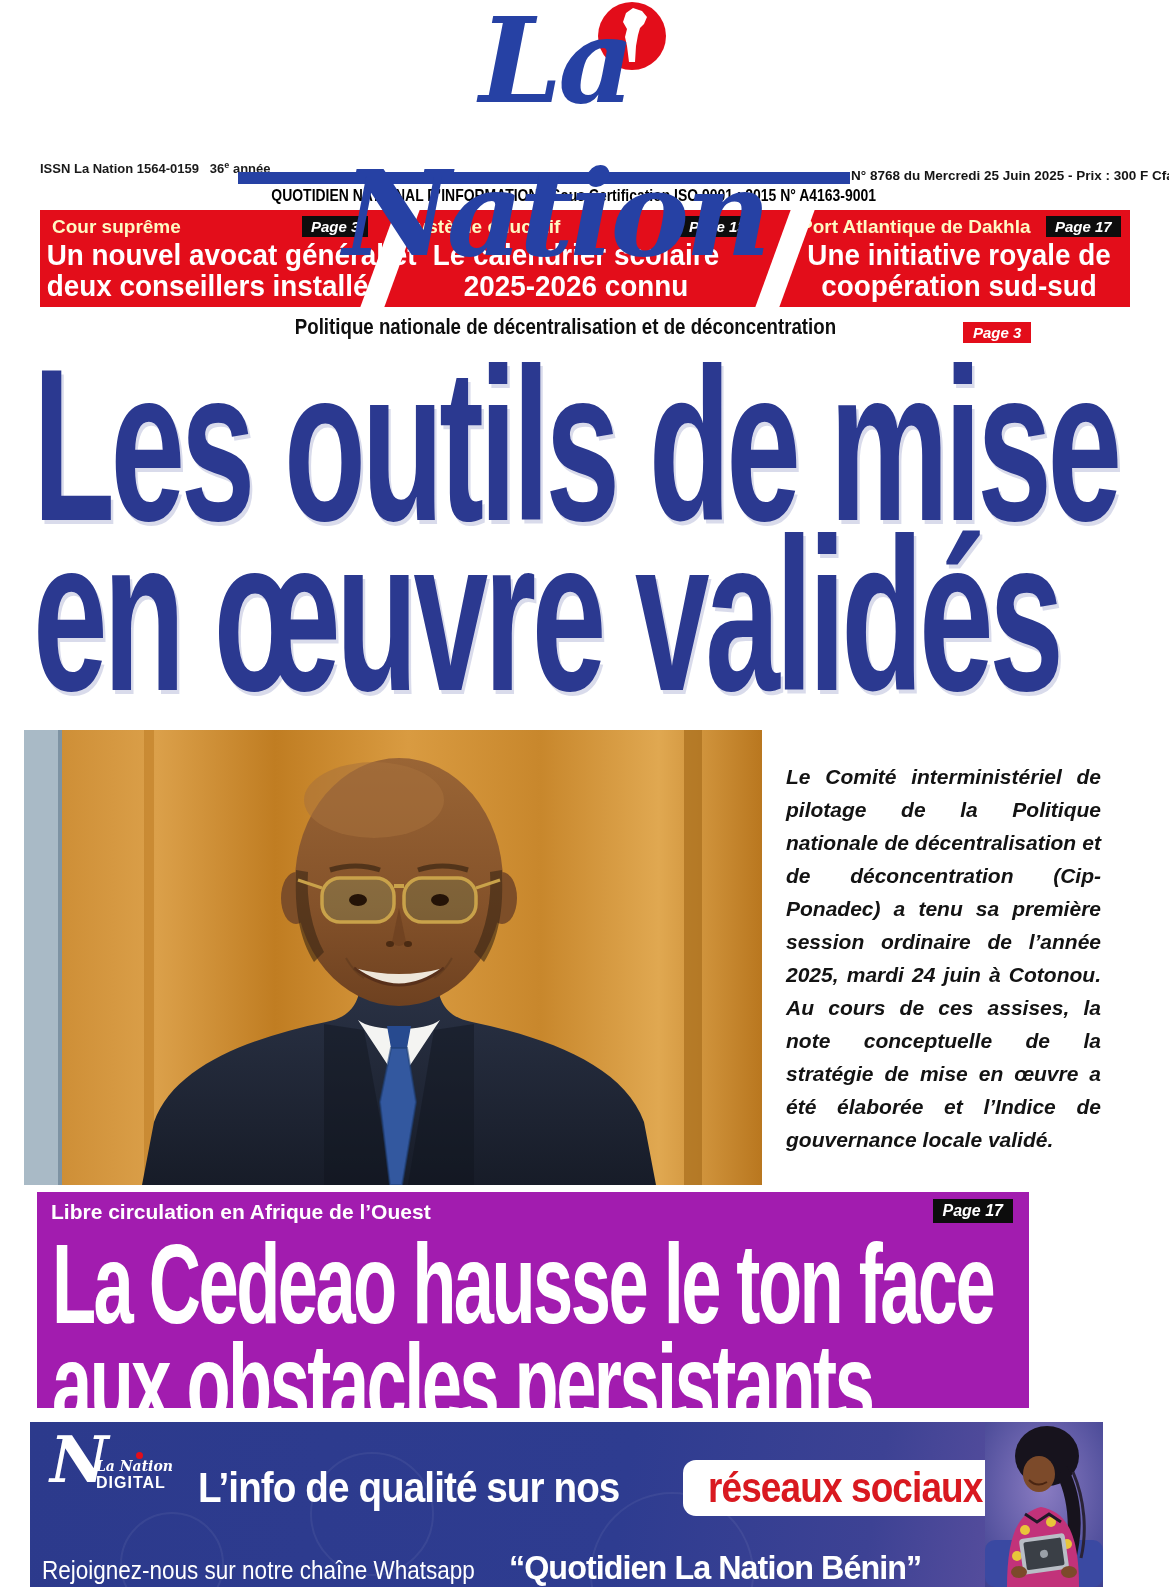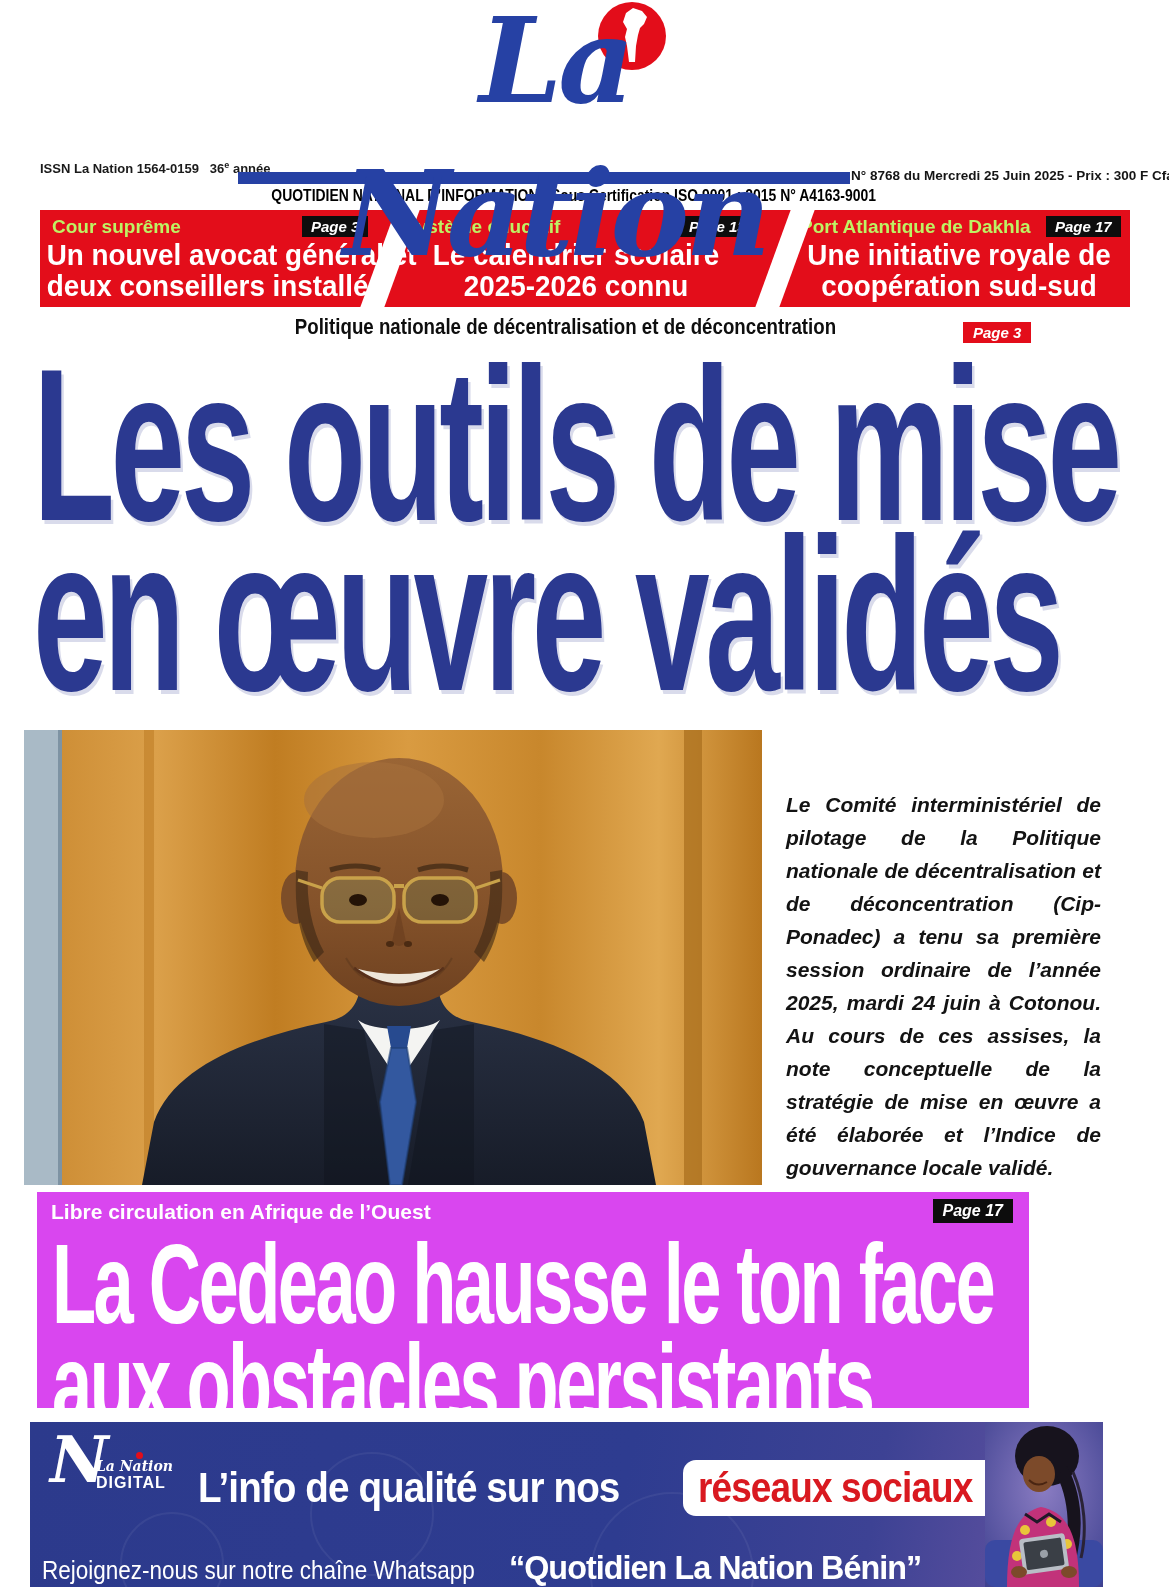--- a/index.html
+++ b/index.html
@@ -17,21 +17,21 @@
   .tagline{position:absolute;left:205px;top:186px;width:680px;text-align:center;
         font-weight:bold;font-size:17px;color:#000000;white-space:nowrap;}
   .tagline>span{display:inline-block;transform:scaleX(.82);transform-origin:center;}
   .issue-line{position:absolute;left:851px;top:168px;font-size:13.5px;font-weight:bold;color:#151515;white-space:nowrap;}
 
   
   .strip{position:absolute;left:40px;top:210px;width:1090px;height:97px;background:#e30d1a;}
   .slash{position:absolute;top:0;width:24px;height:97px;background:#ffffff;transform:skewX(-20deg);}
   .slash.s1{left:338px;} .slash.s2{left:733px;}
   .tease{position:absolute;top:0;height:97px;}
-  .tease .kick{position:absolute;left:12px;top:6px;font-weight:bold;font-size:19px;color:#bef264;white-space:nowrap;text-align:right;}
+  .tease .kick{position:absolute;left:12px;top:6px;font-weight:bold;font-size:19px;color:#fef9c3;white-space:nowrap;text-align:right;}
   .tease .pbadge{position:absolute;top:6px;background:#0d0d0d;color:#fff;font-style:italic;font-weight:bold;
         font-size:15px;padding:2px 9px;}
   .tease .tt{position:absolute;left:0;top:30px;width:100%;text-align:center;color:#fff;font-weight:bold;
         font-size:29px;line-height:31px;}
   .tease .tt span{display:block;transform:scaleX(.96);transform-origin:center;white-space:nowrap;}
   .t1{left:0;width:335px;} .t2{left:352px;width:368px;} .t3{left:748px;width:342px;}
 
   
   .lead-kicker{position:absolute;left:95px;top:314px;width:940px;text-align:center;
         font-weight:bold;font-size:22px;color:#0e0e0e;white-space:nowrap;}
@@ -43,46 +43,46 @@
   .hl{position:absolute;left:33px;white-space:nowrap;line-height:1;z-index:3;}
   .hl>span{display:inline-block;transform:scaleX(.615);transform-origin:left top;
         font-weight:bold;font-size:218px;letter-spacing:-7px;color:#2b3990;
         text-shadow:4px 4px 0 rgba(43,57,144,0.18);}
   .hl.l1{top:336px;} .hl.l2{top:506px;}
 
   
   .photo{position:absolute;left:24px;top:730px;width:738px;height:455px;}
 
   
-  .lede{position:absolute;left:786px;top:788px;width:315px;font-weight:bold;font-style:italic;
+  .lede{position:absolute;left:786px;top:760px;width:315px;font-weight:bold;font-style:italic;
         font-size:21px;line-height:33px;color:#131313;text-align:justify;}
 
   
-  .redbanner{position:absolute;left:37px;top:1192px;width:992px;height:216px;background:#d946ef;}
+  .redbanner{position:absolute;left:37px;top:1192px;width:992px;height:216px;background:#a21caf;}
   .redbanner .kick{position:absolute;left:14px;top:8px;color:#fff;font-weight:bold;font-size:21px;white-space:nowrap;}
   .redbanner .pbadge{position:absolute;right:16px;top:7px;background:#0d0d0d;color:#fff;
         font-style:italic;font-weight:bold;font-size:16px;padding:3px 10px;}
   .rhl{position:absolute;left:15px;white-space:nowrap;line-height:1;}
   .rhl>span{display:inline-block;transform:scaleX(.64);transform-origin:left top;
         font-weight:bold;font-size:113px;letter-spacing:-4px;color:#ffffff;}
   .rhl.l1{top:36px;} .rhl.l2{top:136px;}
 
   
   .bluebanner{position:absolute;left:30px;top:1422px;width:1073px;height:165px;
         background:linear-gradient(100deg,#2c3a8c 0%,#2e3c90 55%,#3d4294 78%,#5a4f9e 92%,#6f5fae 100%);overflow:hidden;}
   .bluebanner .deco{position:absolute;border-radius:50%;border:2px solid rgba(255,255,255,0.06);}
   .bb-logo-n{position:absolute;left:20px;top:6px;font-family:"DejaVu Serif",serif;font-weight:bold;
         font-style:italic;font-size:64px;color:#fff;line-height:1;}
   .bb-logo-script{position:absolute;left:66px;top:36px;font-family:"DejaVu Serif",serif;font-style:italic;
         font-weight:bold;font-size:14px;color:#fff;white-space:nowrap;}
   .bb-logo-dot{position:absolute;left:106px;top:30px;width:7px;height:7px;border-radius:50%;background:#e30d1a;}
   .bb-logo-sub{position:absolute;left:66px;top:52px;font-weight:bold;font-size:16px;letter-spacing:1px;color:#fff;}
   .bb-line1{position:absolute;left:168px;top:38px;display:flex;align-items:center;white-space:nowrap;gap:33px;}
   .bb-line1 .txt{font-weight:bold;font-size:42px;color:#fff;display:inline-block;transform:scaleX(.92);transform-origin:left center;letter-spacing:-1px;}
-  .bb-line1 .badge{margin-left:-6px;background:#fff;border-radius:13px;padding:4px 15px;}
+  .bb-line1 .badge{margin-left:-6px;background:#fff;border-radius:13px;padding:4px 25px;}
   .bb-line1 .badge span{display:inline-block;font-weight:bold;font-size:42px;color:#d91920;
         transform:scaleX(.88);transform-origin:left center;letter-spacing:-1px;}
   .bb-line2{position:absolute;left:12px;top:126px;white-space:nowrap;color:#fff;}
   .bb-line2 .pre{font-size:25px;display:inline-block;transform:scaleX(.9);transform-origin:left bottom;}
   .bb-line2 .quote{font-weight:bold;font-size:34px;display:inline-block;transform:scaleX(.95);transform-origin:left bottom;margin-left:-18px;letter-spacing:-1px;}
   .bb-photo{position:absolute;right:0;top:0;width:118px;height:165px;}
 </style>
 </head>
 <body>
 

